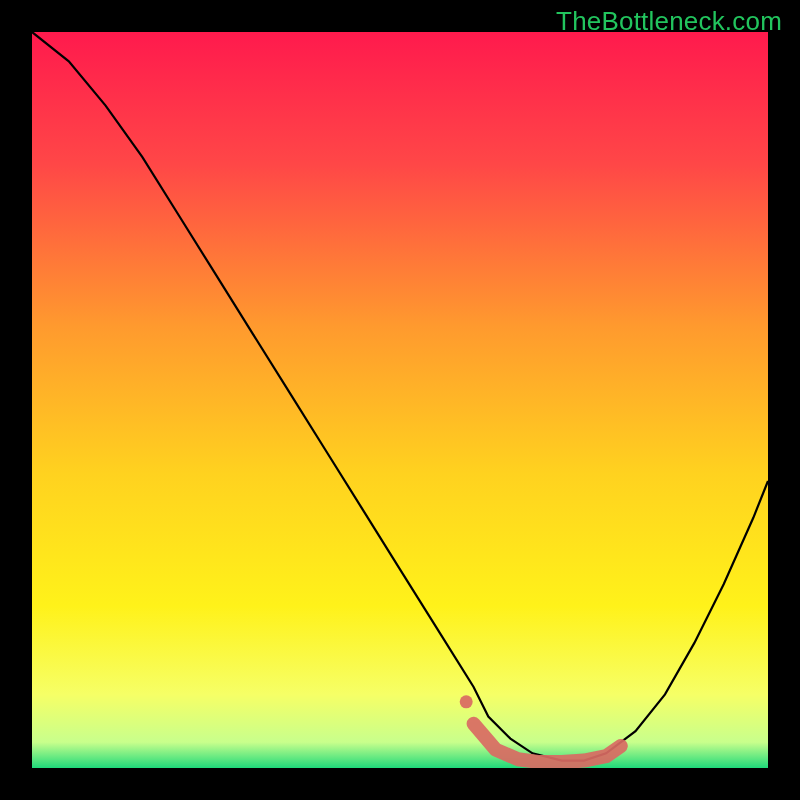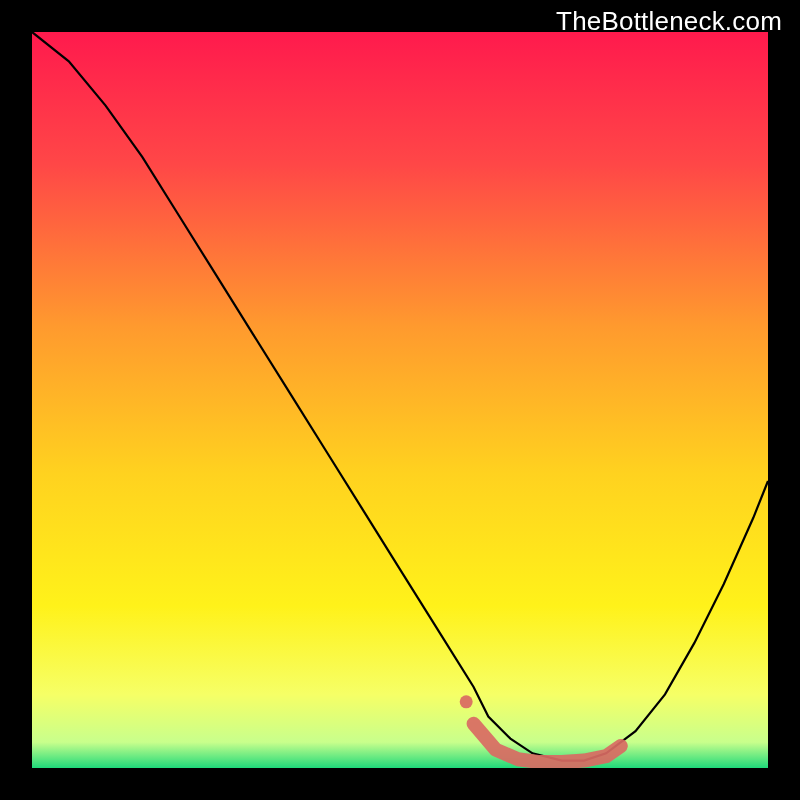--- a/index.html
+++ b/index.html
@@ -25,21 +25,21 @@
     left: 32px;
     top: 32px;
     width: 736px;
     height: 736px;
     
   }
   .watermark {
     position: absolute;
     top: 6px;
     right: 18px;
-    color: #ffffff;
+    color: #22c55e;
     font-size: 26px;
     letter-spacing: 0.2px;
   }
   svg { display: block; }
 </style>
 </head>
 <body>
 
 <div class="frame">
 

